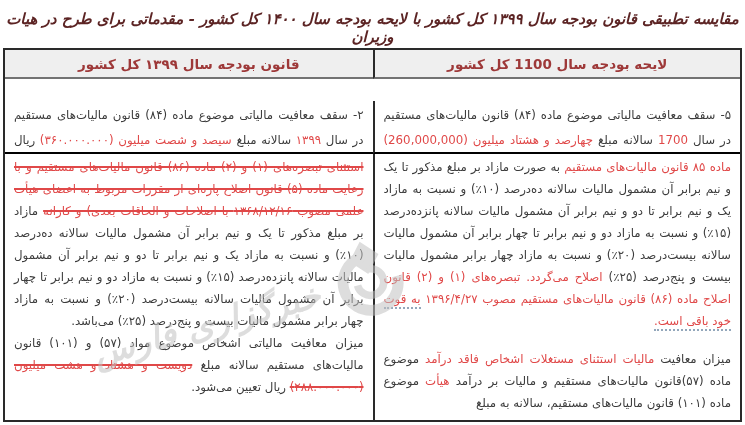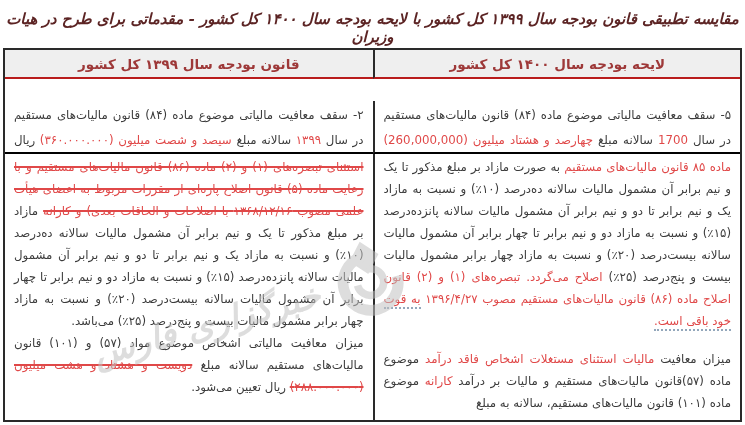--- a/index.html
+++ b/index.html
@@ -17,21 +17,21 @@
     direction:rtl;display:grid;
     grid-template-columns:1fr 1fr;
     grid-template-rows:29px 75px 1fr;
     border:2px solid #2a2a2a;background:#fff;
   }
   .cell{padding:0 9px;overflow:hidden;position:relative;z-index:1;}
   .c0{border-left:2px solid #2a2a2a;} 
   .header-cell{
     background:#efefef;display:flex;align-items:center;justify-content:center;
     font-weight:bold;font-size:13.5px;color:#9e3939;
-    border-bottom:2px solid #b91c1c;padding:0 4px;
+    border-bottom:2px solid #737373;padding:0 4px;
   }
   .row1-cell{border-bottom:2px solid #000000;padding-top:1px;margin-top:22px;}
   .body-cell{font-size:11.8px;color:#3c3c3c;padding-top:2px;}
   .para{margin:0;direction:rtl;text-align:justify;line-height:22px;}
   .row1-cell .para{line-height:25px;}
   .para.spacer{height:16px;line-height:16px;}
   .red{color:#e04848;}
   .strike{text-decoration:line-through;text-decoration-thickness:1.5px;}
   .udot{border-bottom:2px dotted #93a7bb;padding-bottom:1px;}
   .watermark{
@@ -46,34 +46,34 @@
   .wm-logo{flex:0 0 auto;}
 </style>
 </head>
 <body>
 
 <div class="page">
 
   <div class="title">مقایسه تطبیقی قانون بودجه سال ۱۳۹۹ کل کشور با لایحه بودجه سال ۱۴۰۰ کل کشور - مقدماتی برای طرح در هیات وزیران</div>
 
   <div class="grid">
-    <div class="cell header-cell c0">لایحه بودجه سال ۱۴۰۰ کل کشور</div>
+    <div class="cell header-cell c0">لایحه بودجه سال 1100 کل کشور</div>
     <div class="cell header-cell">قانون بودجه سال ۱۳۹۹ کل کشور</div>
 
     <div class="cell body-cell row1-cell c0">
         <p class="para"><span>۵- سقف معافیت مالیاتی موضوع ماده (۸۴) قانون مالیات‌های مستقیم در سال </span><span class="red">1700</span><span> سالانه مبلغ </span><span class="red">چهارصد و هشتاد میلیون (260,000,000)</span><span> ریال تعیین می‌شود.</span></p>
       </div>
     <div class="cell body-cell row1-cell">
         <p class="para"><span>۲- سقف معافیت مالیاتی موضوع ماده (۸۴) قانون مالیات‌های مستقیم در سال </span><span class="red">۱۳۹۹</span><span> سالانه مبلغ </span><span class="red">سیصد و شصت میلیون (۳۶۰.۰۰۰.۰۰۰)</span><span> ریال تعیین می‌شود.</span></p>
       </div>
 
     <div class="cell body-cell c0">
         <p class="para"><span class="red">ماده ۸۵ قانون مالیات‌های مستقیم</span><span> به صورت مازاد بر مبلغ مذکور تا یک و نیم برابر آن مشمول مالیات سالانه ده‌درصد (۱۰٪) و نسبت به مازاد یک و نیم برابر تا دو و نیم برابر آن مشمول مالیات سالانه پانزده‌درصد (۱۵٪) و نسبت به مازاد دو و نیم برابر تا چهار برابر آن مشمول مالیات سالانه بیست‌درصد (۲۰٪) و نسبت به مازاد چهار برابر مشمول مالیات بیست و پنج‌درصد (۲۵٪) </span><span class="red">اصلاح می‌گردد. تبصره‌های (۱) و (۲) قانون اصلاح ماده (۸۶) قانون مالیات‌های مستقیم مصوب ۱۳۹۶/۴/۲۷ </span><span class="red udot">به قوت خود باقی است.</span></p>
         <p class="para spacer"></p>
-        <p class="para"><span>میزان معافیت </span><span class="red">مالیات استثنای مستغلات اشخاص فاقد درآمد</span><span> موضوع ماده (۵۷)قانون مالیات‌های مستقیم و مالیات بر درآمد </span><span class="red">کارانه</span><span> موضوع ماده (۱۰۱) قانون مالیات‌های مستقیم، سالانه به مبلغ </span></p>
+        <p class="para"><span>میزان معافیت </span><span class="red">مالیات استثنای مستغلات اشخاص فاقد درآمد</span><span> موضوع ماده (۵۷)قانون مالیات‌های مستقیم و مالیات بر درآمد </span><span class="red">هیأت</span><span> موضوع ماده (۱۰۱) قانون مالیات‌های مستقیم، سالانه به مبلغ </span></p>
       </div>
     <div class="cell body-cell">
         <p class="para"><span class="red strike">استثنای تبصره‌های (۱) و (۲) ماده (۸۶) قانون مالیات‌های مستقیم و با رعایت ماده (۵) قانون اصلاح پاره‌ای از مقررات مربوط به اعضای هیأت علمی مصوب ۱۳۶۸/۱۲/۱۶ با اصلاحات و الحاقات بعدی) و کارانه</span><span> مازاد بر مبلغ مذکور تا یک و نیم برابر آن مشمول مالیات سالانه ده‌درصد (۱۰٪) و نسبت به مازاد یک و نیم برابر تا دو و نیم برابر آن مشمول مالیات سالانه پانزده‌درصد (۱۵٪) و نسبت به مازاد دو و نیم برابر تا چهار برابر آن مشمول مالیات سالانه بیست‌درصد (۲۰٪) و نسبت به مازاد چهار برابر مشمول مالیات بیست و پنج‌درصد (۲۵٪) می‌باشد.</span></p>
         <p class="para"><span>میزان معافیت مالیاتی اشخاص موضوع مواد (۵۷) و (۱۰۱) قانون مالیات‌های مستقیم سالانه مبلغ </span><span class="red strike">دویست و هشتاد و هشت میلیون (۲۸۸.۰۰۰.۰۰۰)</span><span> ریال تعیین می‌شود.</span></p>
       </div>
   </div>
 
   <div class="watermark">
     <span class="wm-text">خبرگزاری فارس</span>
     <svg class="wm-logo" width="100" height="86" viewBox="0 0 120 100" aria-hidden="true">

